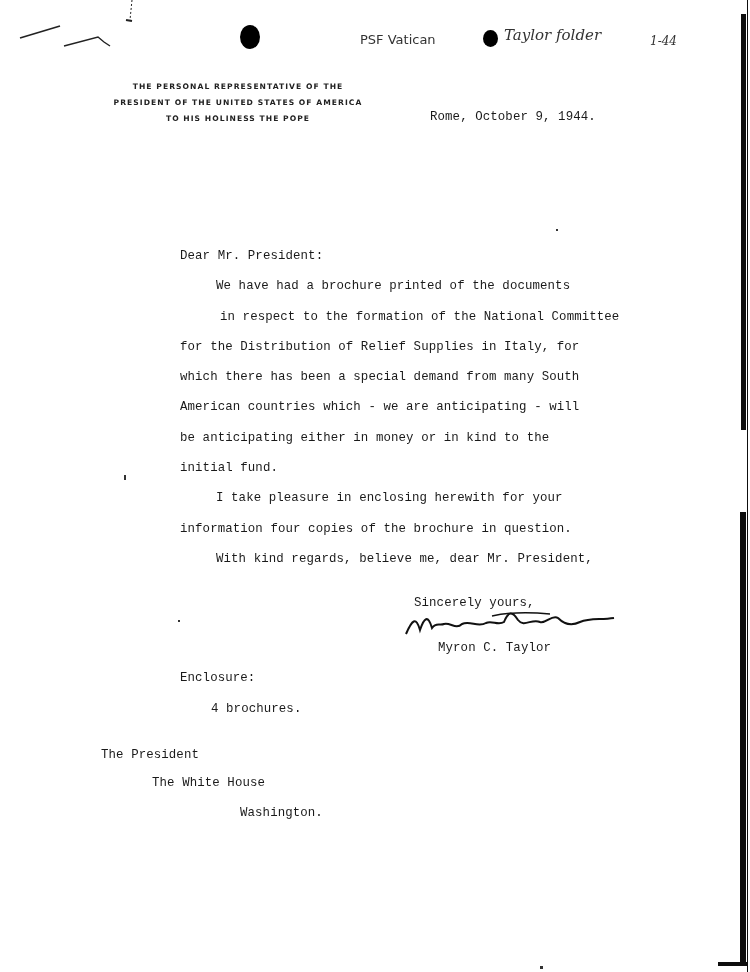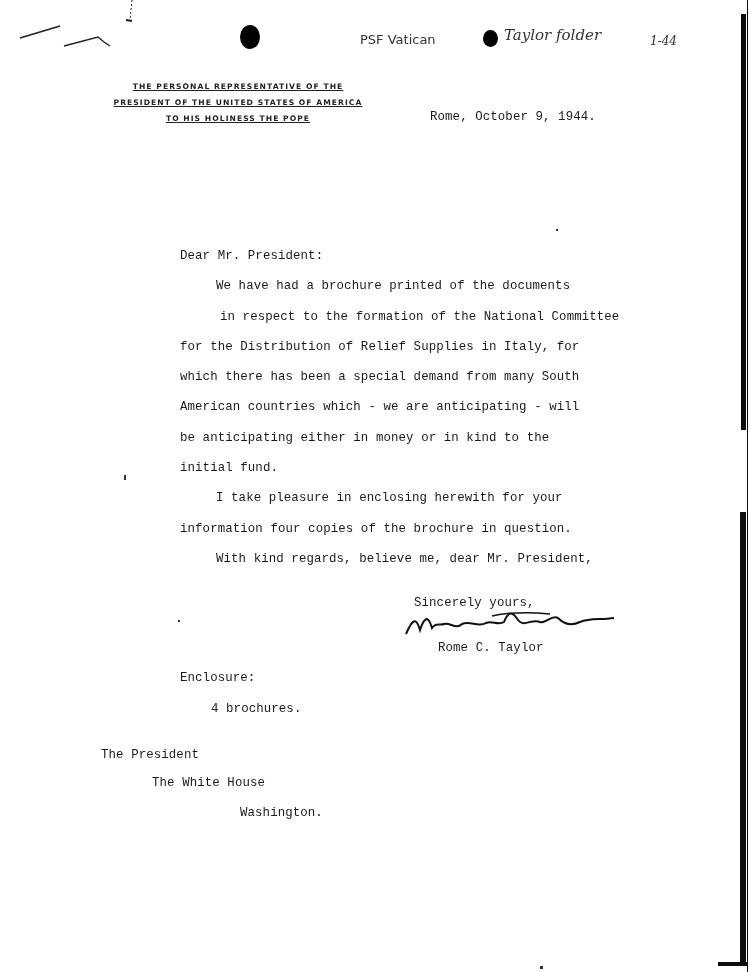--- a/index.html
+++ b/index.html
@@ -6,21 +6,21 @@
     body {
       width: 750px; height: 972px; position: relative; overflow: hidden;
       color: #1a1a1a;
       font-family: "Liberation Mono", "DejaVu Sans Mono", monospace;
     }
     .abs { position: absolute; white-space: nowrap; }
     .typed { font-size: 12.4px; letter-spacing: 0.1px; }
     .lh {
       font-family: "DejaVu Sans", sans-serif;
       font-size: 7.6px; letter-spacing: 1.05px; font-weight: bold; color: #222;
-      text-align: center; width: 300px; text-decoration: underline;
+      text-align: center; width: 300px;
     }
     .hand {
       font-family: "DejaVu Serif", serif; font-style: italic; color: #333;
       font-size: 15px;
     }
     .right-bar { position: absolute; background: #0e0e0e; }
     .dot { position: absolute; border-radius: 50%; background: #000; }
     .speck { position: absolute; background: #333; width: 2px; height: 2px; }
   </style>
 </head>
@@ -61,21 +61,21 @@
 <div class="abs typed" style="left:216px;top:491px;">I take pleasure in enclosing herewith for your</div>
 <div class="abs typed" style="left:180px;top:522px;">information four copies of the brochure in question.</div>
 
 <div class="abs typed" style="left:216px;top:552px;">With kind regards, believe me, dear Mr.  President,</div>
 
 <div class="abs typed" style="left:394px;top:596px;margin-left:20px;">Sincerely yours,</div>
 <svg class="abs" style="left:400px;top:608px;" width="220" height="34">
   <path d="M6 26 C12 12, 16 8, 20 22 C24 10, 28 6, 32 20 C36 14, 40 18, 44 16 C50 14, 56 22, 62 16 C70 12, 78 20, 86 15 C92 12, 98 18, 104 14 C108 4, 112 2, 118 12 C124 20, 132 10, 140 14 C146 16, 152 6, 158 10 C164 16, 172 18, 180 14 C190 10, 200 12, 214 10" stroke="#111" stroke-width="2" fill="none"></path>
   <path d="M92 8 C110 4, 130 4, 150 6" stroke="#111" stroke-width="1.4" fill="none"></path>
 </svg>
-<div class="abs typed" style="left:438px;top:641px;">Rome C. Taylor</div>
+<div class="abs typed" style="left:438px;top:641px;">Myron C. Taylor</div>
 
 <div class="abs typed" style="left:180px;top:671px;">Enclosure:</div>
 <div class="abs typed" style="left:211px;top:702px;">4 brochures.</div>
 
 <div class="abs typed" style="left:101px;top:748px;">The President</div>
 <div class="abs typed" style="left:152px;top:776px;">The White House</div>
 <div class="abs typed" style="left:240px;top:806px;">Washington.</div>
 
 <div class="right-bar" style="left:741px;top:14px;width:5px;height:416px;"></div>
 <div class="right-bar" style="left:740px;top:512px;width:6px;height:450px;"></div>

